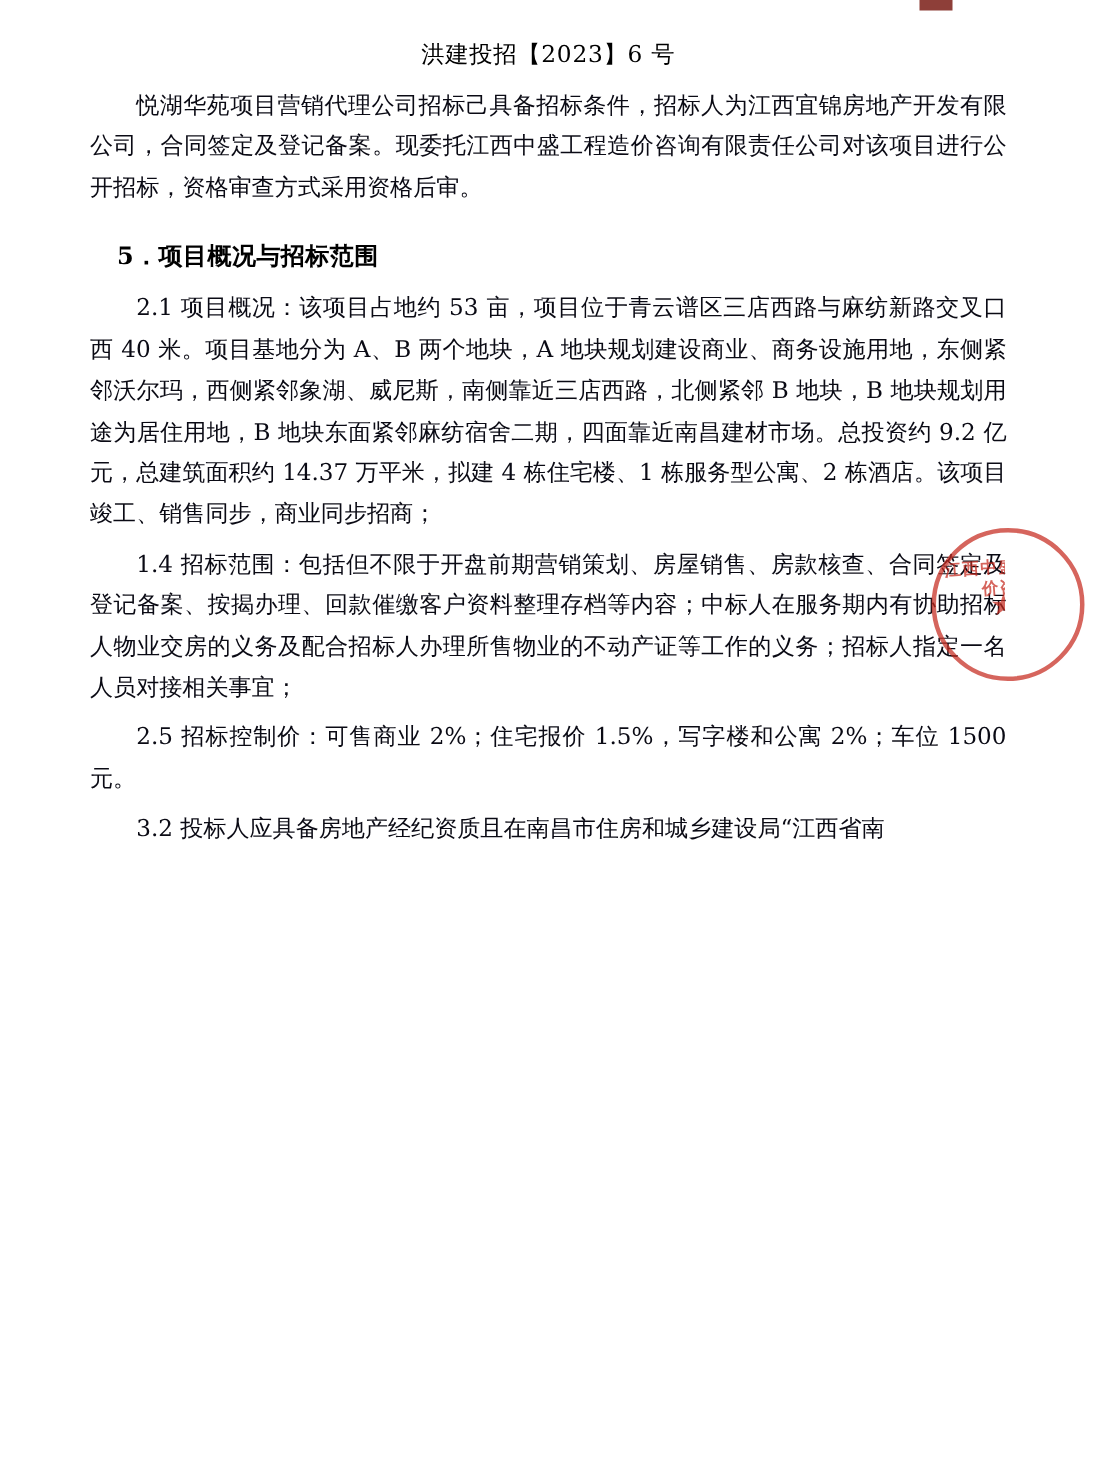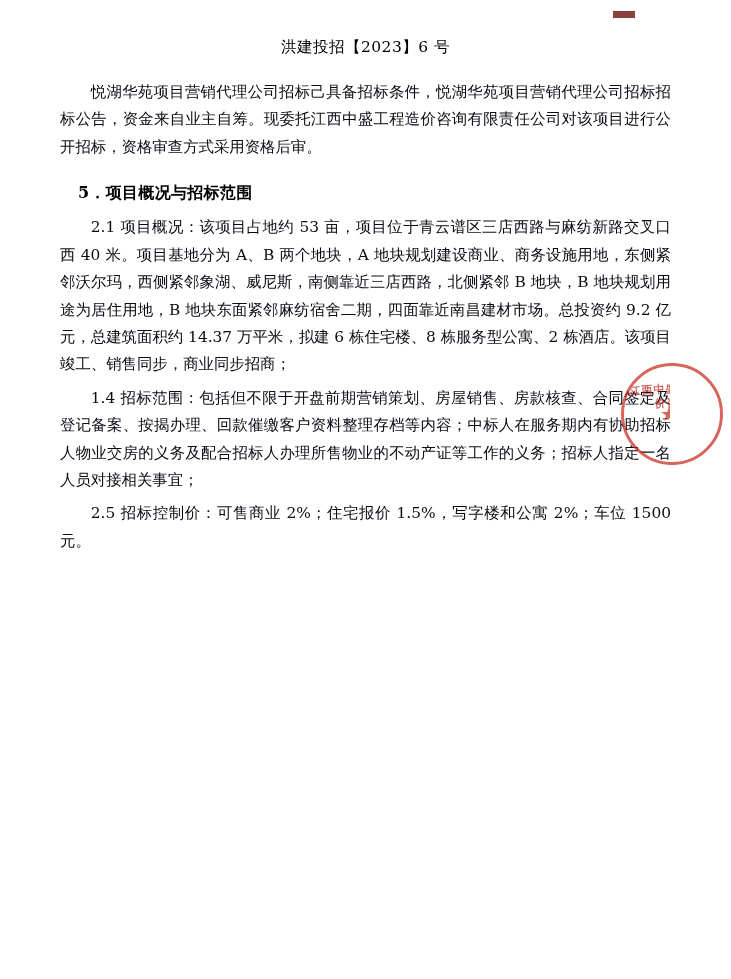--- a/index.html
+++ b/index.html
@@ -37,21 +37,21 @@
     font-weight: bold;
     letter-spacing: 1px;
     margin: 0;
     padding-top: 26px;
     line-height: 1.3;
     color: #000;
   }
   .doc-number {
     text-align: center;
     font-size: 15.5px;
-    margin: 11px;
+    margin: 0;
     padding-top: 26px;
     letter-spacing: 0.5px;
     color: #000;
   }
   .section-heading {
     font-size: 16px;
     font-weight: bold;
     margin: 0;
     padding: 22px 0 0 18px;
     letter-spacing: 0.3px;
@@ -115,27 +115,28 @@
 </head>
 <body>
 
 <div class="page">
 
   <div class="top-mark"></div>
 
 
   <p class="doc-number">洪建投招【2023】6 号</p>
 
-  <p class="para">悦湖华苑项目营销代理公司招标己具备招标条件，悦湖华苑项目营销代理公司招标招标公告，资金来自业主自筹。现委托江西中盛工程造价咨询有限责任公司对该项目进行公开招标，资格审查方式采用资格后审。</p>
+  <p class="para">悦湖华苑项目营销代理公司招标己具备招标条件，招标人为江西宜锦房地产开发有限公司，合同签定及登记备案。现委托江西中盛工程造价咨询有限责任公司对该项目进行公开招标，资格审查方式采用资格后审。</p>
 
   <h2 class="section-heading">5．项目概况与招标范围</h2>
-  <p class="para">2.1 项目概况：该项目占地约 53 亩，项目位于青云谱区三店西路与麻纺新路交叉口西 40 米。项目基地分为 A、B 两个地块，A 地块规划建设商业、商务设施用地，东侧紧邻沃尔玛，西侧紧邻象湖、威尼斯，南侧靠近三店西路，北侧紧邻 B 地块，B 地块规划用途为居住用地，B 地块东面紧邻麻纺宿舍二期，四面靠近南昌建材市场。总投资约 9.2 亿元，总建筑面积约 14.37 万平米，拟建 6 栋住宅楼、8 栋服务型公寓、2 栋酒店。该项目竣工、销售同步，商业同步招商；</p>
+  <p class="para">2.1 项目概况：该项目占地约 53 亩，项目位于青云谱区三店西路与麻纺新路交叉口西 40 米。项目基地分为 A、B 两个地块，A 地块规划建设商业、商务设施用地，东侧紧邻沃尔玛，西侧紧邻象湖、威尼斯，南侧靠近三店西路，北侧紧邻 B 地块，B 地块规划用途为居住用地，B 地块东面紧邻麻纺宿舍二期，四面靠近南昌建材市场。总投资约 9.2 亿元，总建筑面积约 14.37 万平米，拟建 4 栋住宅楼、1 栋服务型公寓、2 栋酒店。该项目竣工、销售同步，商业同步招商；</p>
   <p class="para tight">1.4 招标范围：包括但不限于开盘前期营销策划、房屋销售、房款核查、合同签定及登记备案、按揭办理、回款催缴客户资料整理存档等内容；中标人在服务期内有协助招标人物业交房的义务及配合招标人办理所售物业的不动产证等工作的义务；招标人指定一名人员对接相关事宜；</p>
   <p class="para tight">2.5 招标控制价：可售商业 2%；住宅报价 1.5%，写字楼和公寓 2%；车位 1500 元。</p>
 
+  <p class="para tight">3.2 投标人应具备房地产经纪资质且在南昌市住房和城乡建设局“江西省南</p>
 
   <div class="stamp">
     <div class="stamp-clip">
       <div class="stamp-text">江西中盛工程造价咨询</div>
       <div class="stamp-star">★</div>
     </div>
   </div>
 
 </div>
 

